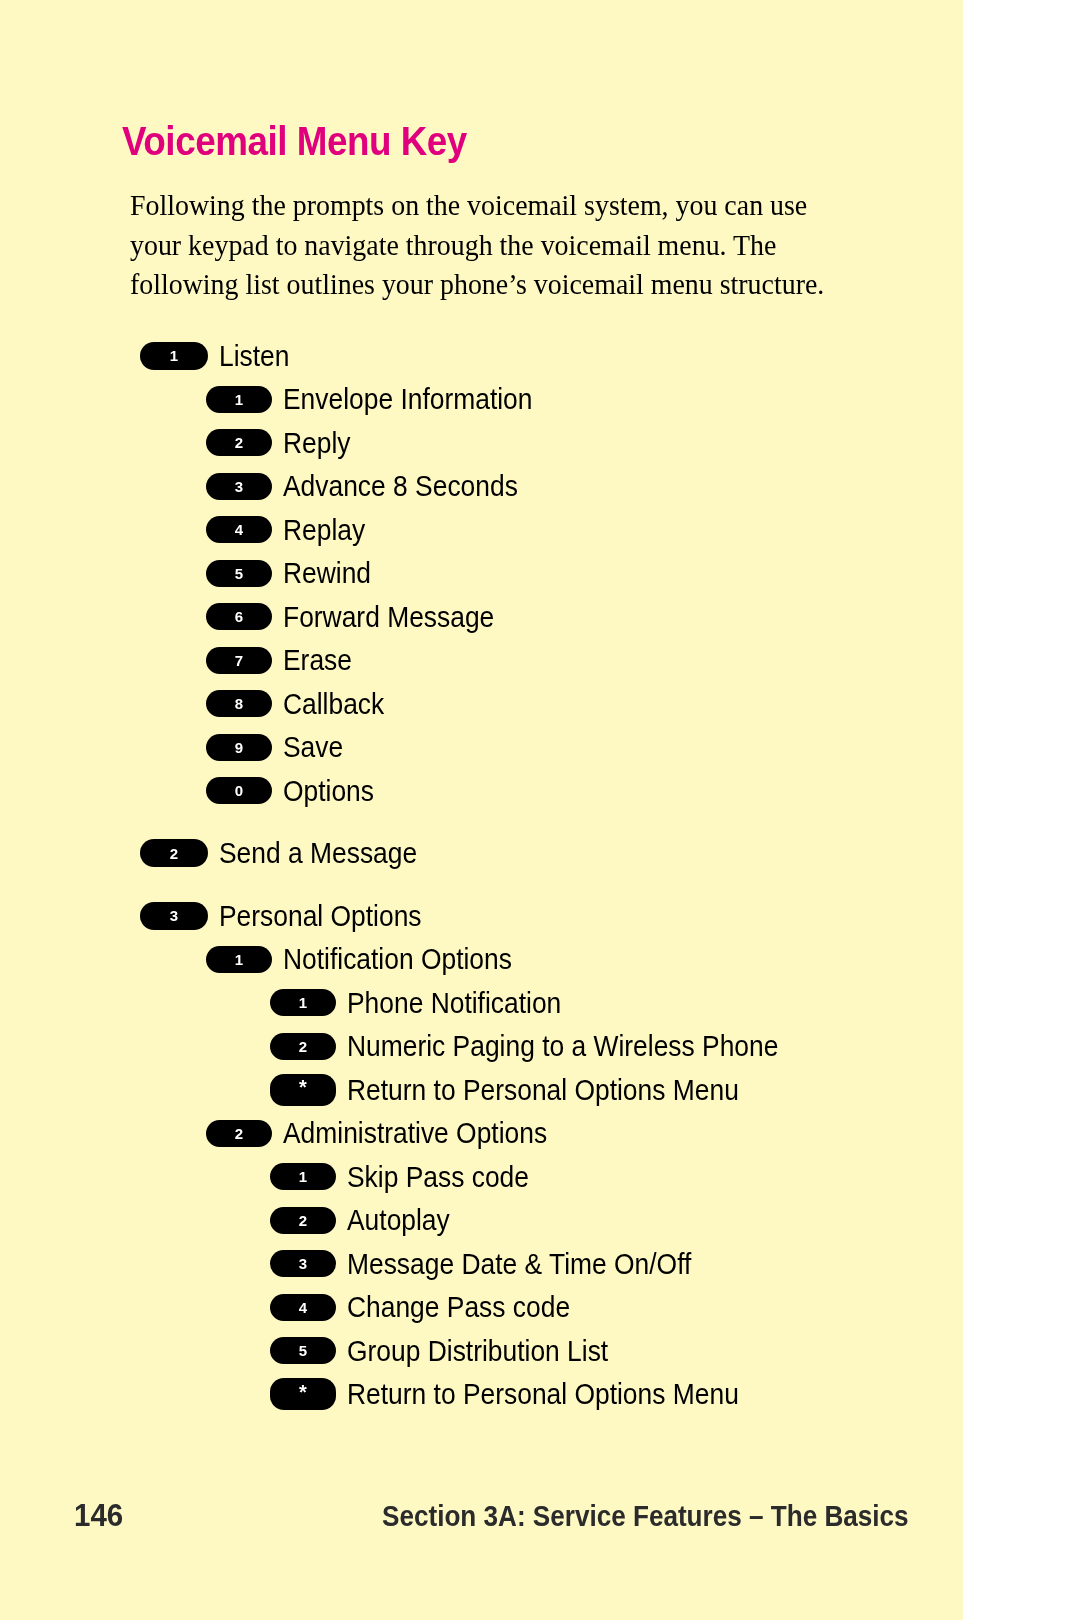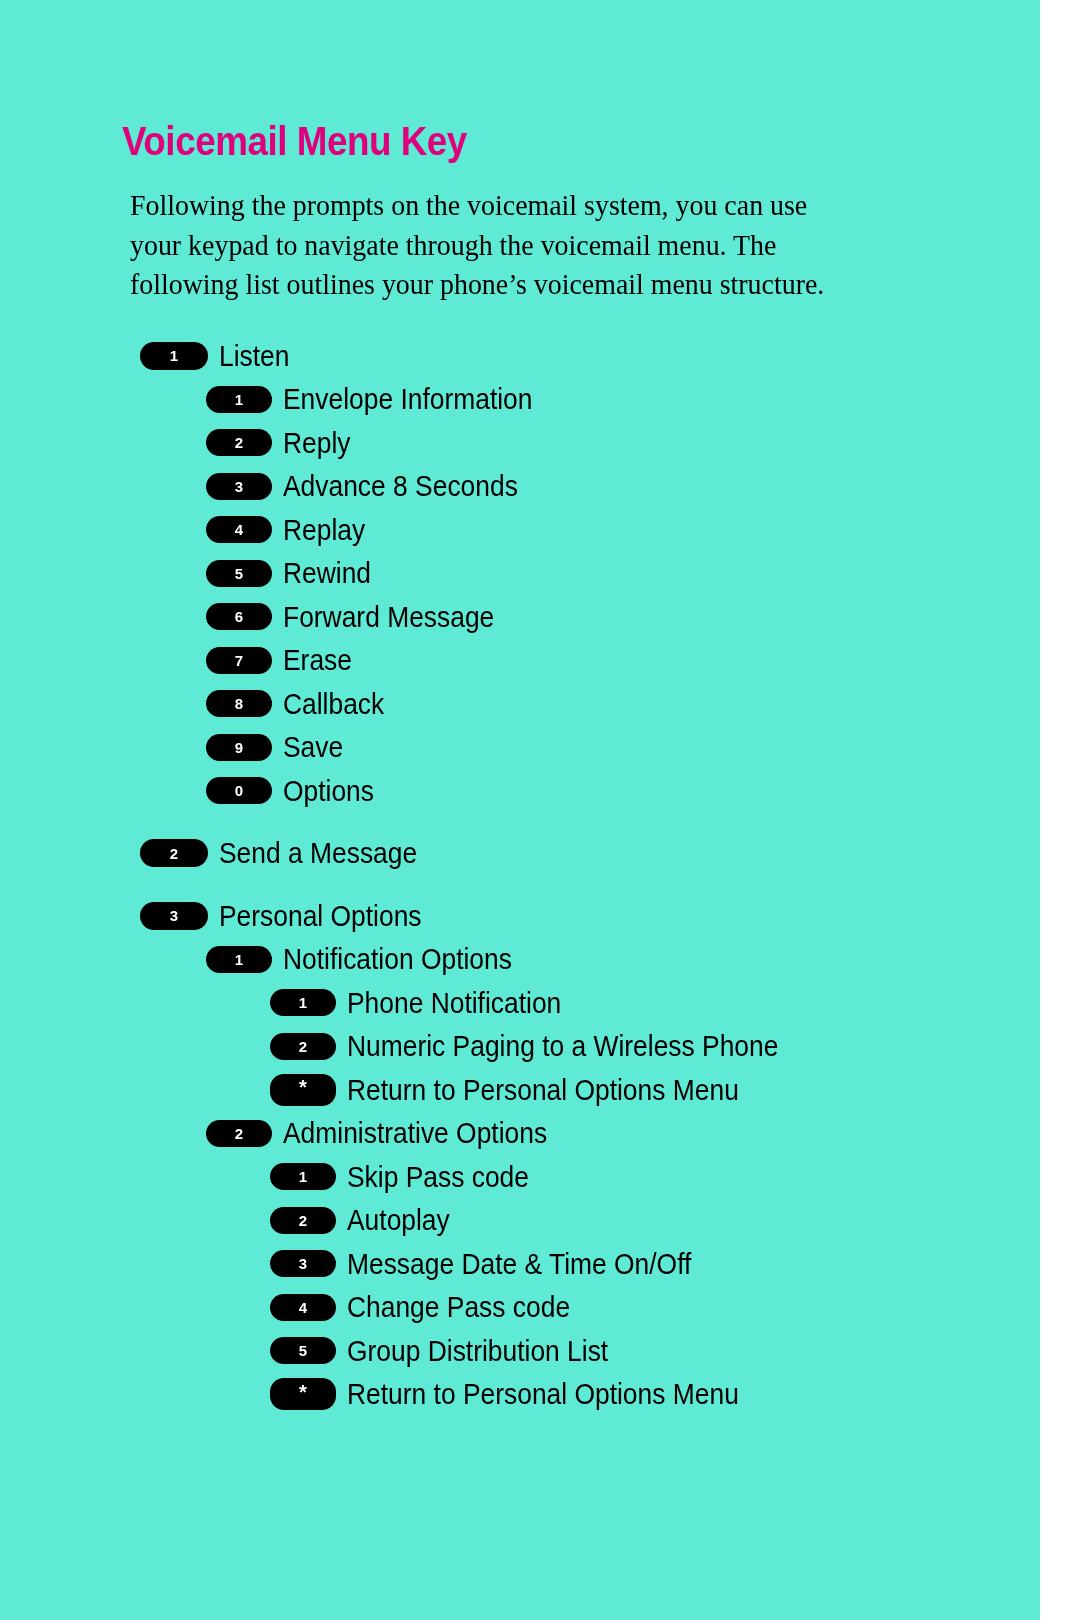--- a/index.html
+++ b/index.html
@@ -2,23 +2,23 @@
 <html><head>
 <meta charset="utf-8">
 <style>
   html, body {
     margin: 0;
     padding: 0;
     background: #ffffff;
   }
   .page {
     position: relative;
-    width: 1040px;
+    width: 963px;
     height: 1620px;
-    background: #5eead4;
+    background: #fef9c3;
     overflow: hidden;
     font-family: "Liberation Sans", sans-serif;
   }
 
   
   .page-title {
     position: absolute;
     left: 122px;
     top: 92px;
     font-family: "Liberation Sans", sans-serif;
@@ -229,14 +229,18 @@
       <div class="menu-row lvl3">
         <span class="key-badge">5</span>
         <span class="menu-label">Group Distribution List</span>
       </div>
       <div class="menu-row lvl3">
         <span class="key-badge star">*</span>
         <span class="menu-label">Return to Personal Options Menu</span>
       </div>
     </div>
 
+  <div class="footer">
+    <div class="footer-page-number">146</div>
+    <div class="footer-section">Section 3A: Service Features – The Basics</div>
+  </div>
 
 </div>
 
 </body></html>

